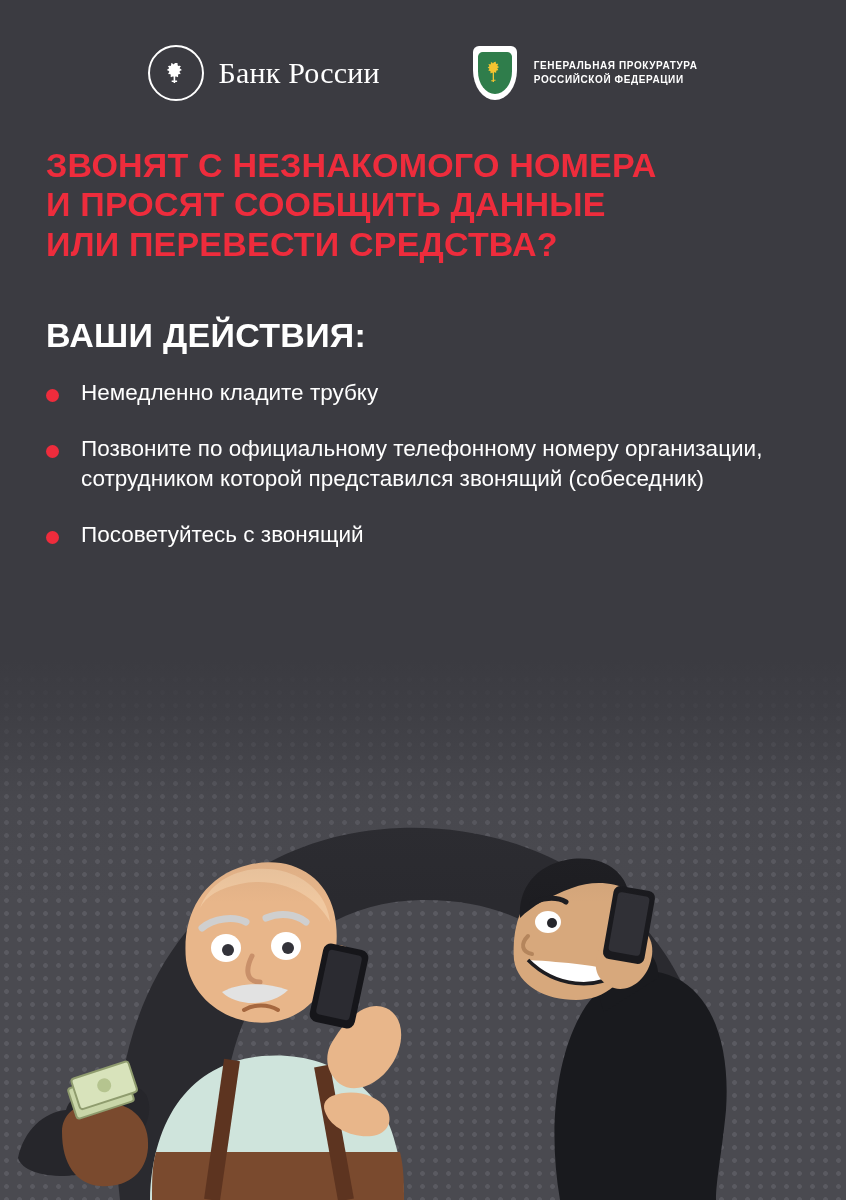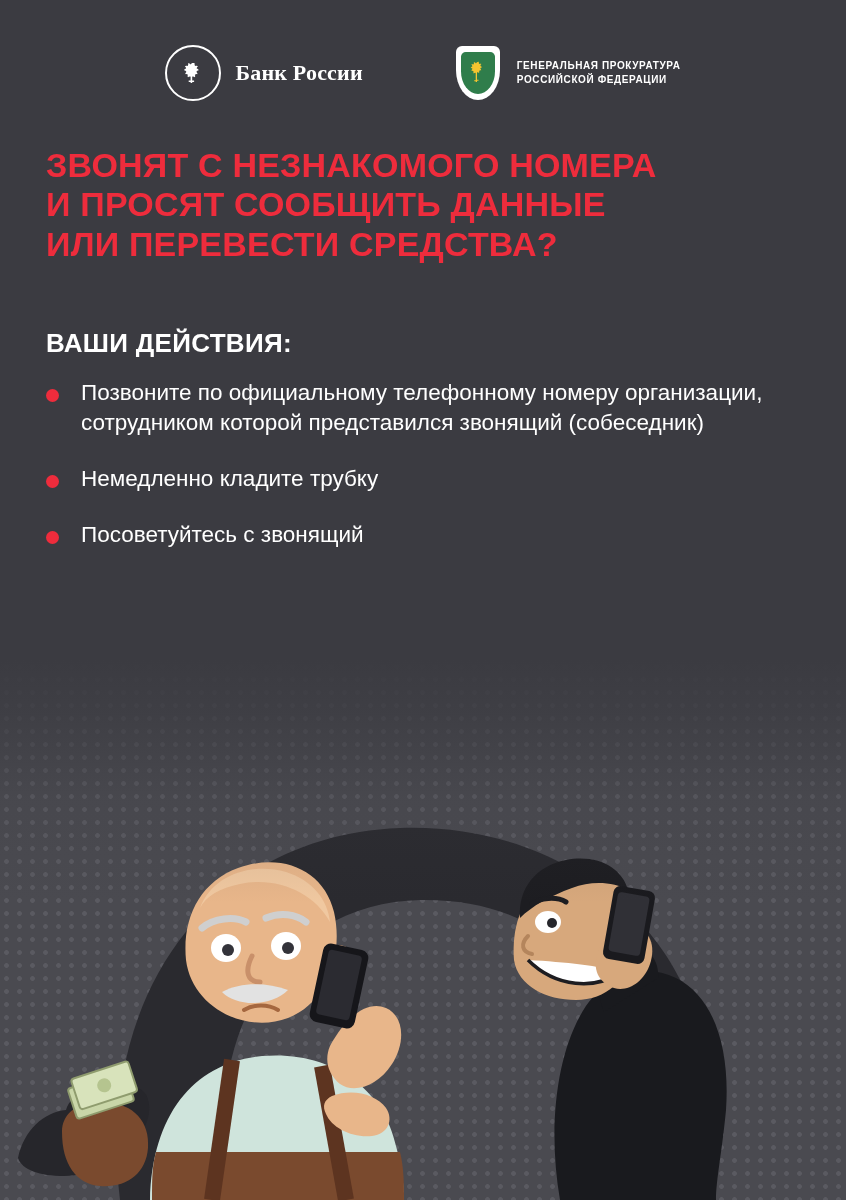--- a/index.html
+++ b/index.html
@@ -46,22 +46,22 @@
     border-radius: 50%;
     display: flex;
     align-items: center;
     justify-content: center;
     color: #ffffff;
     font-size: 26px;
     line-height: 1;
   }
   .cbr-text {
     color: #ffffff;
-    font-size: 22px;
-    font-weight: bold;
+    font-size: 30px;
+    font-weight: normal;
     letter-spacing: 0.2px;
     font-family: "Liberation Serif", serif;
   }
   .gp-emblem {
     width: 50px;
     height: 58px;
     position: relative;
     display: flex;
     align-items: center;
     justify-content: center;
@@ -106,24 +106,24 @@
     font-weight: bold;
     line-height: 1.16;
     letter-spacing: 0.2px;
     text-transform: uppercase;
   }
   .headline div { white-space: nowrap; }
 
   
   .subtitle {
     position: absolute;
-    top: 328px;
+    top: 316px;
     left: 46px;
     color: #ffffff;
-    font-size: 26px;
+    font-size: 34px;
     font-weight: bold;
     letter-spacing: 0.3px;
     text-transform: uppercase;
   }
 
   
   .actions {
     position: absolute;
     top: 378px;
     left: 46px;
@@ -214,25 +214,25 @@
     <div>ЗВОНЯТ С НЕЗНАКОМОГО НОМЕРА</div>
     <div>И ПРОСЯТ СООБЩИТЬ ДАННЫЕ</div>
     <div>ИЛИ ПЕРЕВЕСТИ СРЕДСТВА?</div>
   </div>
 
   <div class="subtitle">ВАШИ ДЕЙСТВИЯ:</div>
 
   <div class="actions">
     <div class="action-item">
       <span class="bullet"></span>
-      <span class="action-text">Позвоните по официальному телефонному номеру организации, сотрудником которой представился звонящий (собеседник)</span>
+      <span class="action-text">Немедленно кладите трубку</span>
     </div>
     <div class="action-item">
       <span class="bullet"></span>
-      <span class="action-text">Немедленно кладите трубку</span>
+      <span class="action-text">Позвоните по официальному телефонному номеру организации, сотрудником которой представился звонящий (собеседник)</span>
     </div>
     <div class="action-item">
       <span class="bullet"></span>
       <span class="action-text">Посоветуйтесь с звонящий</span>
     </div>
   </div>
 
   <div class="illustration">
     <div class="halftone"></div>
 

